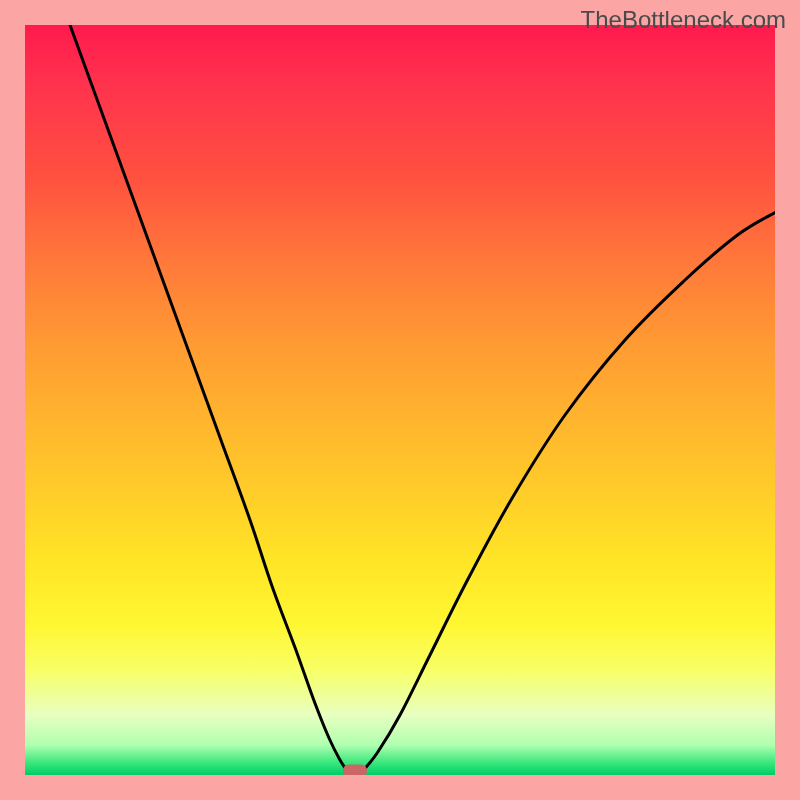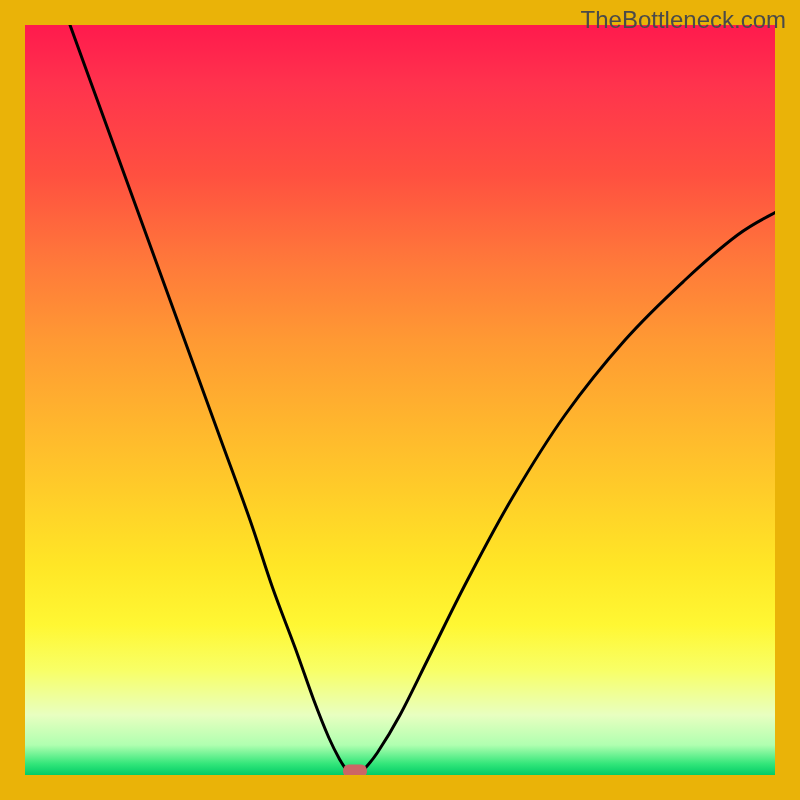--- a/index.html
+++ b/index.html
@@ -1,20 +1,20 @@
 <!DOCTYPE html>
 <html><head>
 <meta charset="utf-8">
 <style>
   * { margin: 0; padding: 0; box-sizing: border-box; }
   html, body { width: 800px; height: 800px; overflow: hidden; }
   .outer {
     width: 800px;
     height: 800px;
-    background: #eab308;
+    background: #fca5a5;
     position: relative;
   }
   .watermark {
     position: absolute;
     top: 6px;
     right: 14px;
     color: #4a4a4a;
     font-family: Arial, Helvetica, sans-serif;
     font-size: 24px;
     font-weight: 400;

